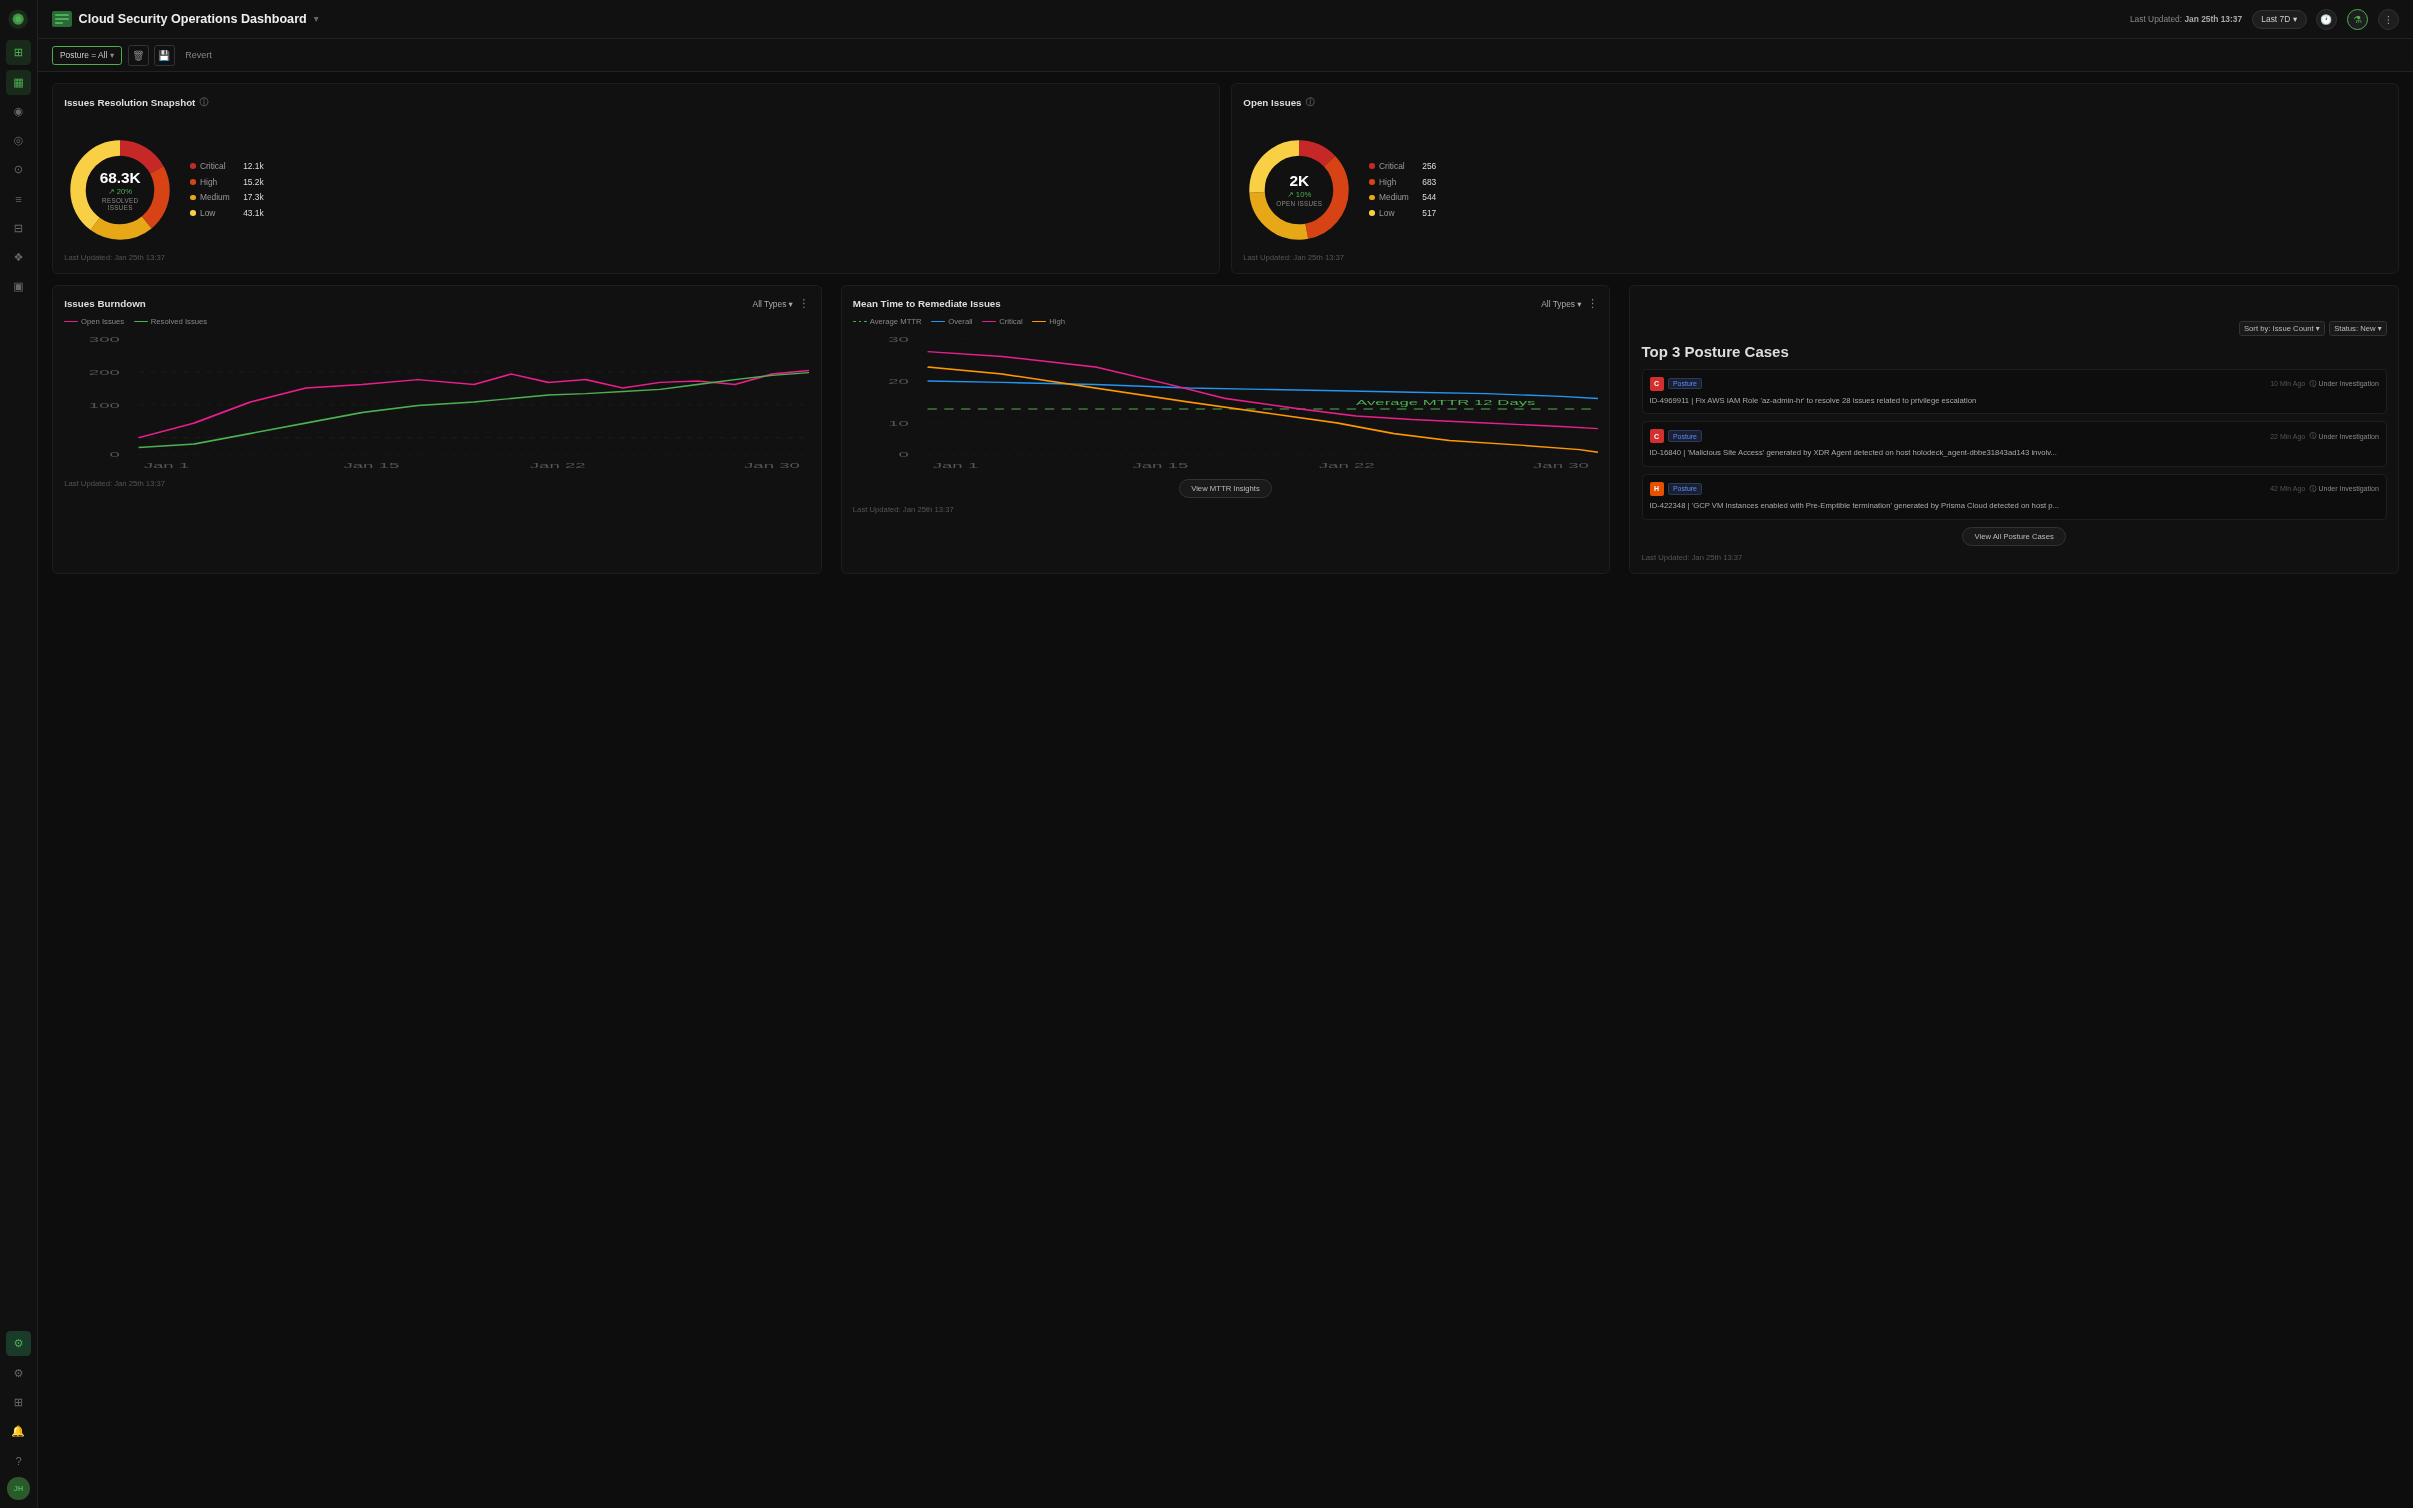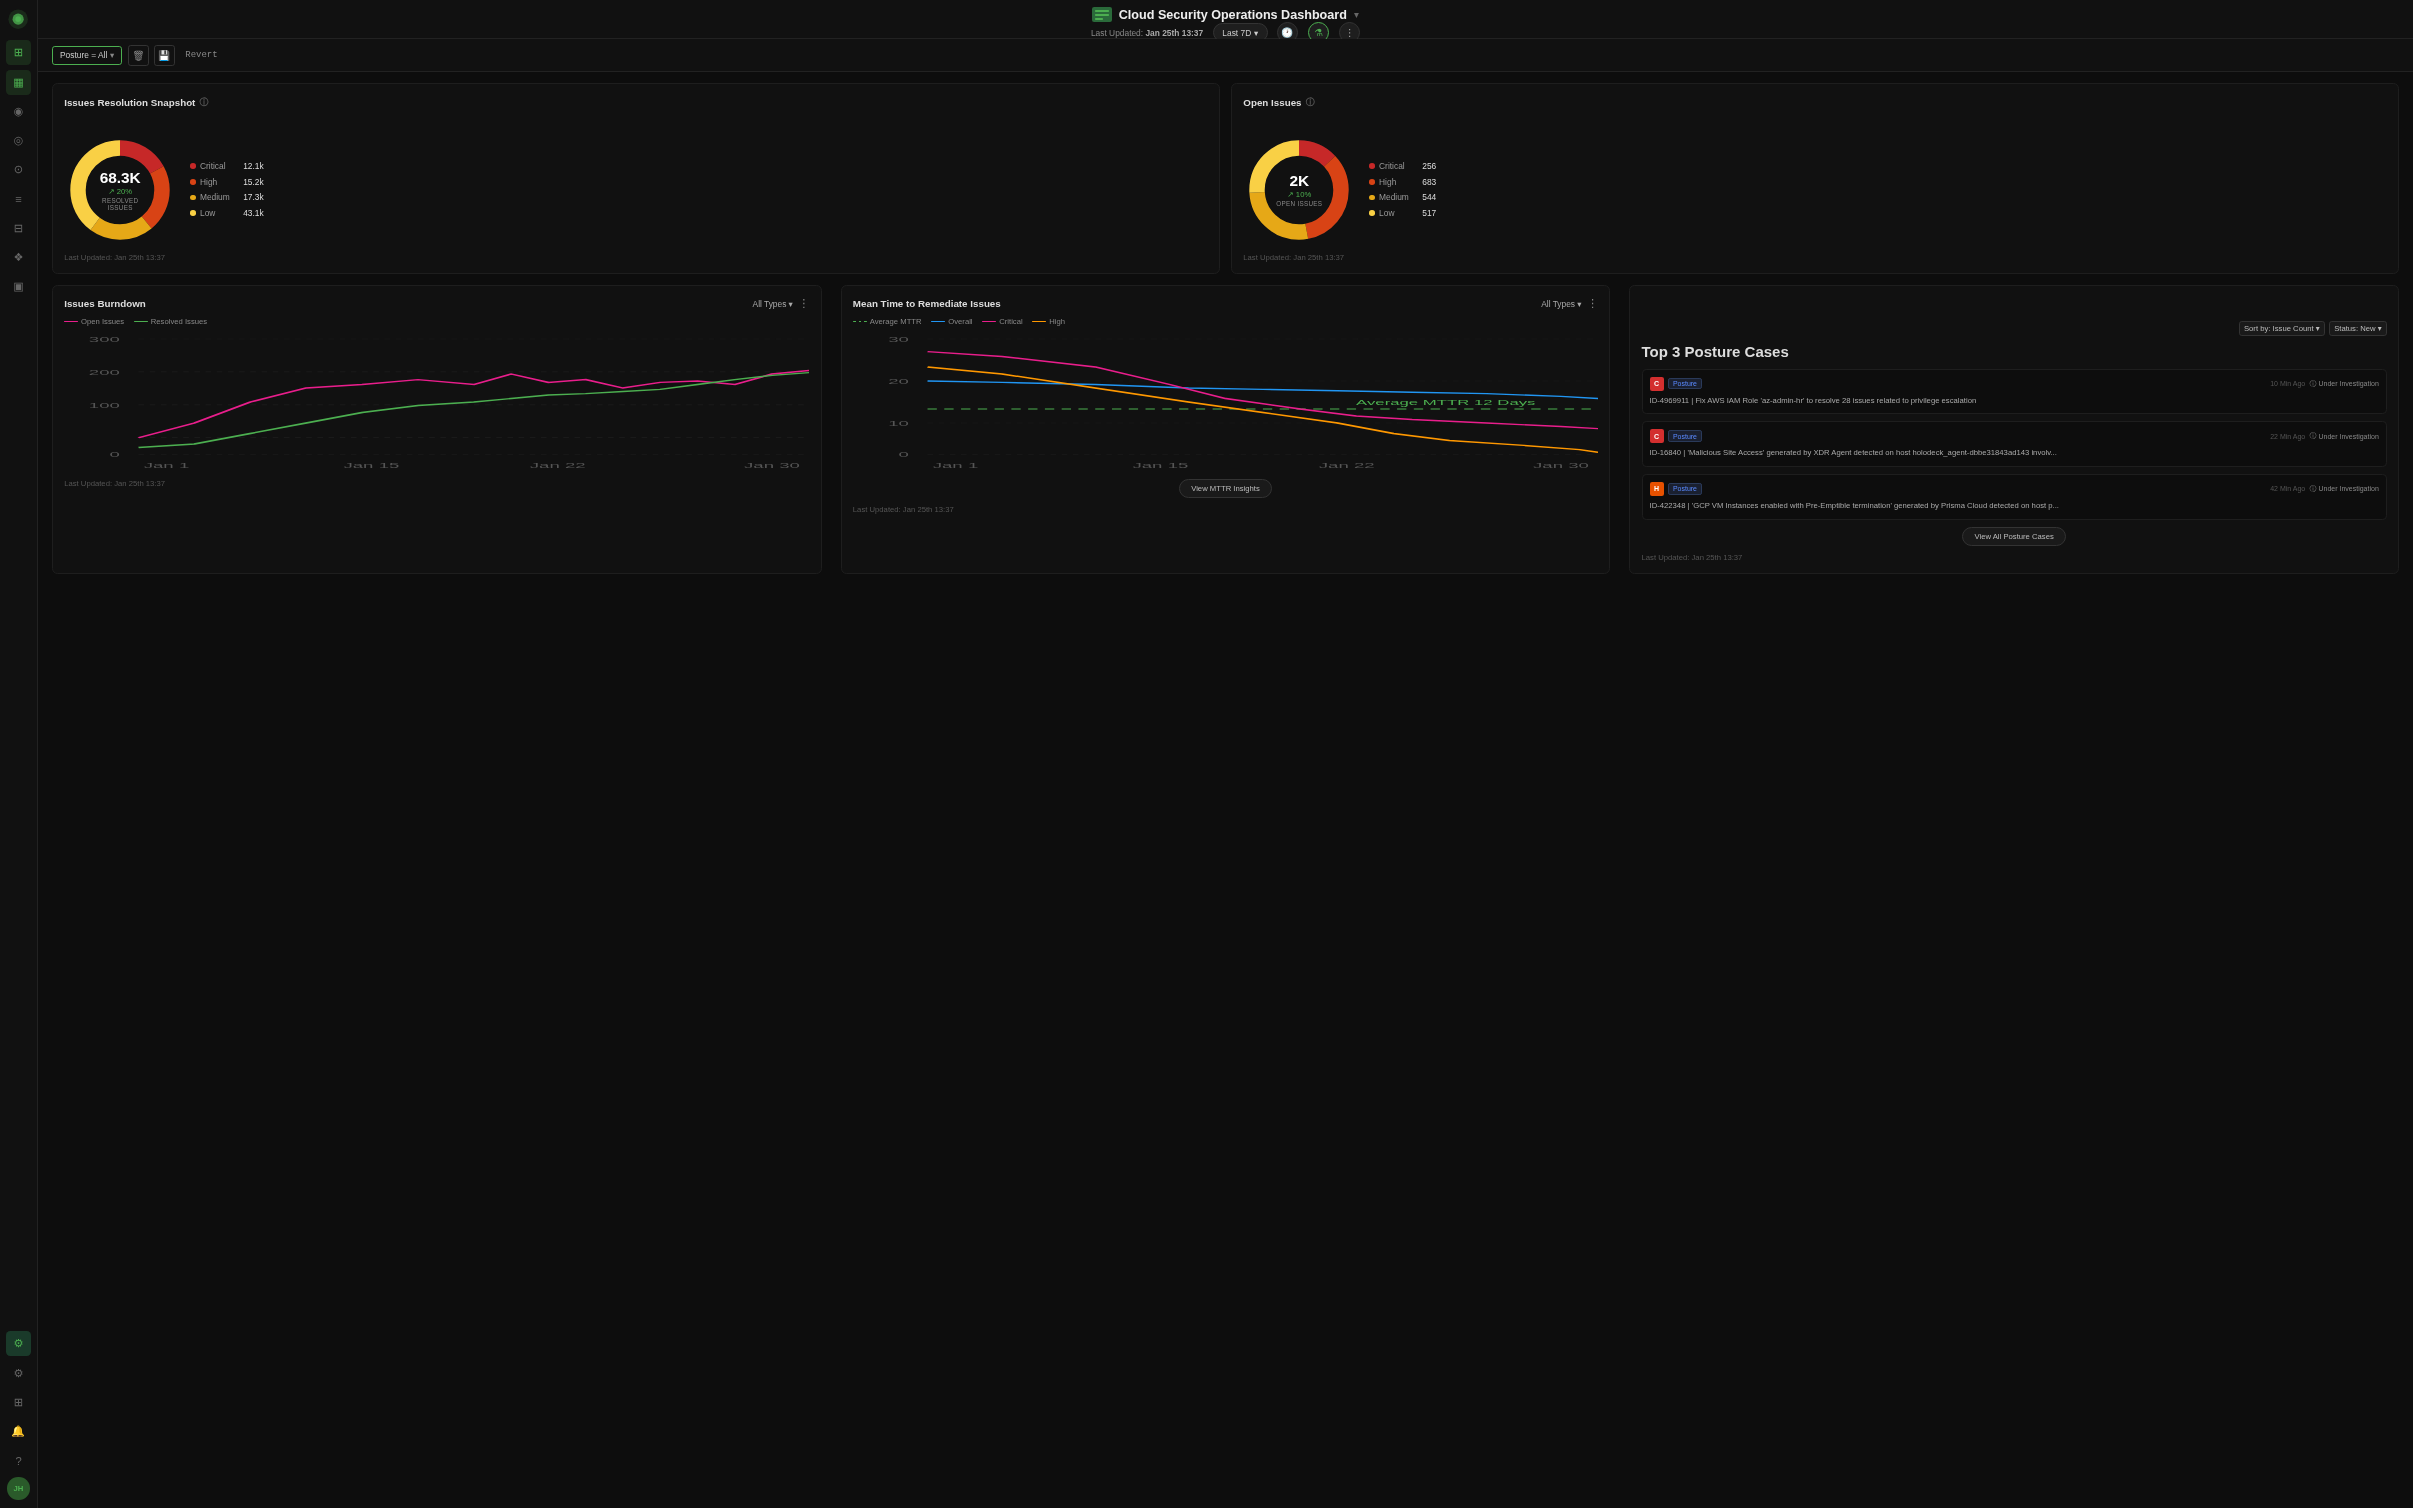--- a/index.html
+++ b/index.html
@@ -76,21 +76,20 @@
     
     .header {
       background: #111;
       padding: 7px 14px;
       display: flex;
       align-items: center;
       justify-content: space-between;
       border-bottom: 0.7px solid #222;
       height: 39px;
       flex-shrink: 0;
-      flex-direction: column;
     }
     .header-left {
       display: flex;
       align-items: center;
       gap: 7px;
     }
     .header-icon {
       width: 19.6px;
       height: 15.4px;
       background: #2a6a3a;
@@ -191,21 +190,20 @@
       cursor: pointer;
       font-size: 9.8px;
     }
     .revert-btn {
       background: transparent;
       border: none;
       color: #888;
       font-size: 9px;
       cursor: pointer;
       padding: 3.5px 4.2px;
-      font-family: Liberation Mono, monospace;
     }
 
     
     .content {
       flex: 1;
       overflow-y: auto;
       padding: 11.2px 14px;
       background: #0d0d0d;
     }
 

